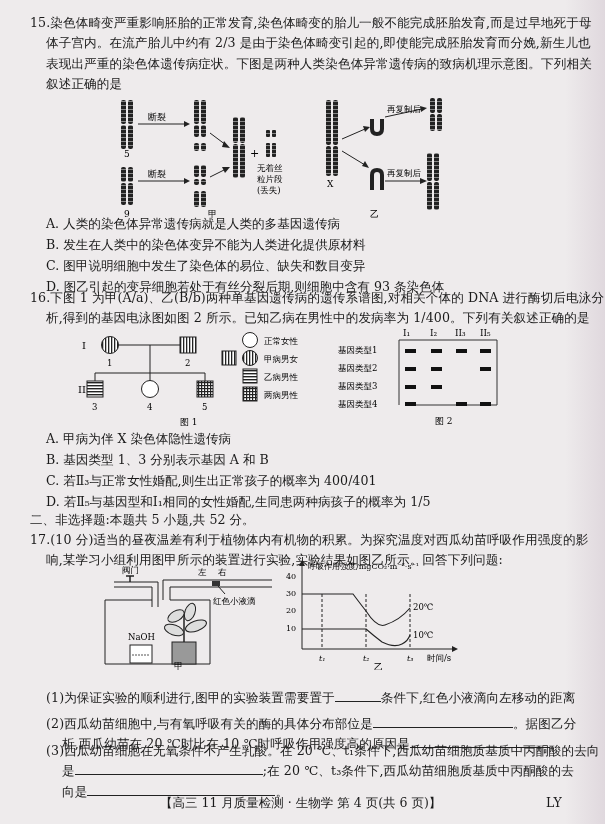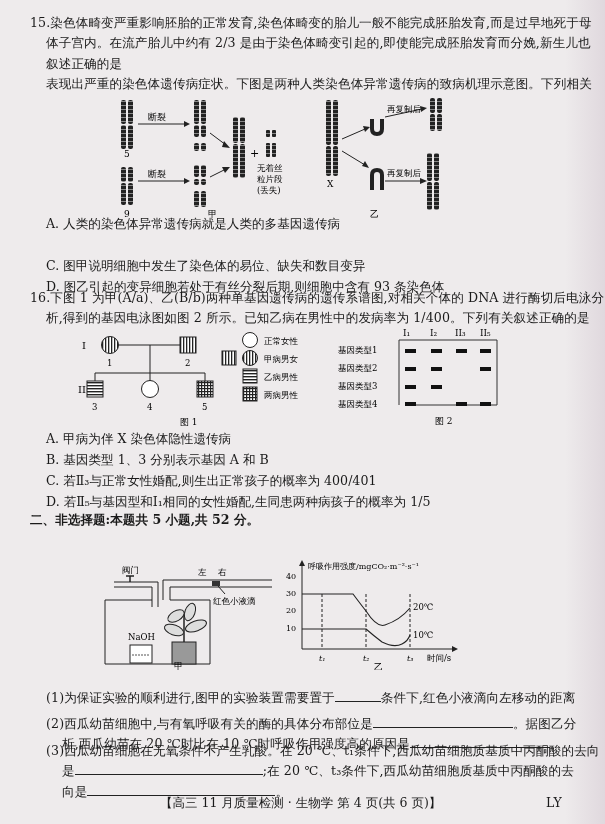--- a/index.html
+++ b/index.html
@@ -11,37 +11,37 @@
     position: relative;
   }
   .page { position: absolute; left: 0; top: 0; width: 605px; height: 810px; }
   .shade { position: absolute; right: 0; top: 0; width: 40px; height: 824px;
     background: linear-gradient(to right, rgba(238,235,236,0), rgba(222,214,220,0.9)); }
   .q { position: absolute; font-size: 12.6px; line-height: 20.4px; letter-spacing: 0.1px; }
   .q .line { white-space: nowrap; }
   .ind { padding-left: 16px; }
   .opt { position: absolute; font-size: 12.6px; line-height: 20.6px; left: 46px; white-space: nowrap; }
   .blank { display: inline-block; border-bottom: 1px solid #222; vertical-align: baseline; height: 12px; }
-  .bold { font-weight: bold; }
+  .bold { font-weight: normal; }
   .fig { position: absolute; }
   .footer { position: absolute; top: 795px; left: 160px; font-size: 12.5px; white-space: nowrap; }
   .footer-code { position: absolute; top: 795px; left: 546px; font-size: 12.5px; }
   svg text { font-family: "DejaVu Serif", serif; }
 </style>
 </head>
 <body>
 
 <div class="page">
   <div class="shade"></div>
 
   <div class="q" style="left:30px; top:13px;">
     <div class="line"><span>15.</span><span>染色体畸变严重影响胚胎的正常发育,染色体畸变的胎儿一般不能完成胚胎发育,而是过早地死于母</span></div>
     <div class="line ind">体子宫内。在流产胎儿中约有 2/3 是由于染色体畸变引起的,即使能完成胚胎发育而分娩,新生儿也</div>
+    <div class="line ind">表现出严重的染色体遗传病症状。下图是两种人类染色体异常遗传病的致病机理示意图。下列相关</div>
     <div class="line ind">叙述正确的是</div>
-    <div class="line ind">表现出严重的染色体遗传病症状。下图是两种人类染色体异常遗传病的致病机理示意图。下列相关</div>
   </div>
 
   <svg class="fig" style="left:90px; top:95px;" width="220" height="125">
     <defs>
       <pattern id="band" width="4" height="4" patternUnits="userSpaceOnUse">
         <rect width="4" height="4" fill="#222"></rect>
           <rect y="2" width="4" height="1" fill="#888"></rect>
       </pattern>
     </defs>
 
@@ -130,20 +130,21 @@
       <polygon points="110,83 117,86 110,89" fill="#222"></polygon>
     <text x="77" y="81" font-size="8.5">再复制后</text>
     <rect x="117" y="58" width="5" height="28" rx="2" fill="url(#band)"></rect>
       <rect x="124" y="58" width="5" height="28" rx="2" fill="url(#band)"></rect>
     <rect x="117" y="87" width="5" height="28" rx="2" fill="url(#band)"></rect>
       <rect x="124" y="87" width="5" height="28" rx="2" fill="url(#band)"></rect>
     <text x="60" y="122" font-size="9">乙</text>
   </svg>
 
   <div class="opt" style="top:214px;">A. 人类的染色体异常遗传病就是人类的多基因遗传病</div>
+  <div class="opt" style="top:235px;">B. 发生在人类中的染色体变异不能为人类进化提供原材料</div>
   <div class="opt" style="top:256px;">C. 图甲说明细胞中发生了染色体的易位、缺失和数目变异</div>
   <div class="opt" style="top:277px;">D. 图乙引起的变异细胞若处于有丝分裂后期,则细胞中含有 93 条染色体</div>
 
   <div class="q" style="left:30px; top:288px;">
     <div class="line"><span>16.</span><span>下图 1 为甲(A/a)、乙(B/b)两种单基因遗传病的遗传系谱图,对相关个体的 DNA 进行酶切后电泳分</span></div>
     <div class="line ind">析,得到的基因电泳图如图 2 所示。已知乙病在男性中的发病率为 1/400。下列有关叙述正确的是</div>
   </div>
 
   <svg class="fig" style="left:60px; top:325px;" width="270" height="105">
     <defs>
@@ -219,20 +220,24 @@
     <text x="100" y="99" font-size="9">图 2</text>
   </svg>
 
   <div class="opt" style="top:429px;">A. 甲病为伴 X 染色体隐性遗传病</div>
   <div class="opt" style="top:450px;">B. 基因类型 1、3 分别表示基因 A 和 B</div>
   <div class="opt" style="top:471px;">C. 若Ⅱ₃与正常女性婚配,则生出正常孩子的概率为 400/401</div>
   <div class="opt" style="top:492px;">D. 若Ⅱ₅与基因型和Ⅰ₁相同的女性婚配,生同患两种病孩子的概率为 1/5</div>
 
   <div class="opt bold" style="top:510px; left:30px;">二、非选择题:本题共 5 小题,共 52 分。</div>
 
+  <div class="q" style="left:30px; top:530px;">
+    <div class="line"><span>17.</span><span>(10 分)适当的昼夜温差有利于植物体内有机物的积累。为探究温度对西瓜幼苗呼吸作用强度的影</span></div>
+    <div class="line ind">响,某学习小组利用图甲所示的装置进行实验,实验结果如图乙所示。回答下列问题:</div>
+  </div>
 
   <svg class="fig" style="left:100px; top:562px;" width="180" height="108">
     <text x="22" y="11" font-size="8.5">阀门</text>
     <line x1="14" y1="20" x2="58" y2="20" stroke="#222"></line>
     <line x1="14" y1="25" x2="52" y2="25" stroke="#222"></line>
     <line x1="30" y1="14" x2="30" y2="20" stroke="#222" stroke-width="1.5"></line>
       <line x1="26" y1="14" x2="34" y2="14" stroke="#222" stroke-width="1.5"></line>
     <line x1="52" y1="25" x2="52" y2="45" stroke="#222"></line>
       <line x1="58" y1="20" x2="58" y2="45" stroke="#222"></line>
     <line x1="63" y1="38" x2="63" y2="18" stroke="#222"></line>

